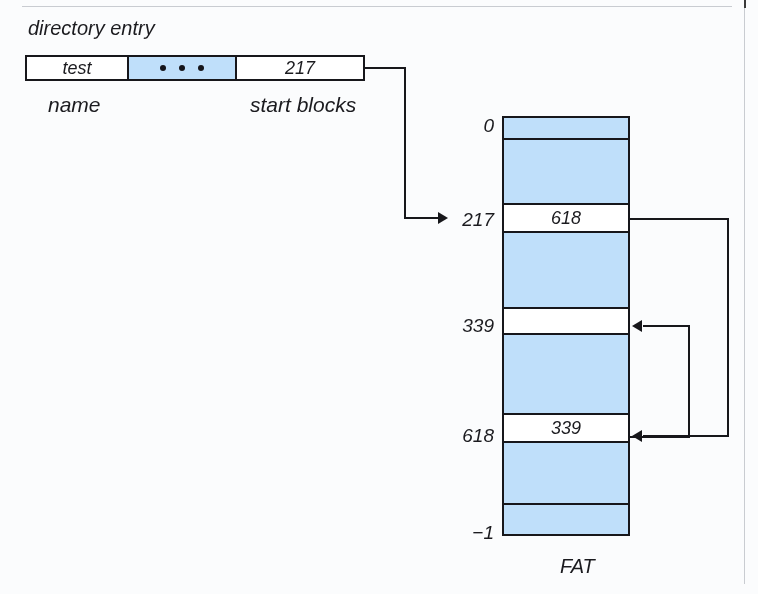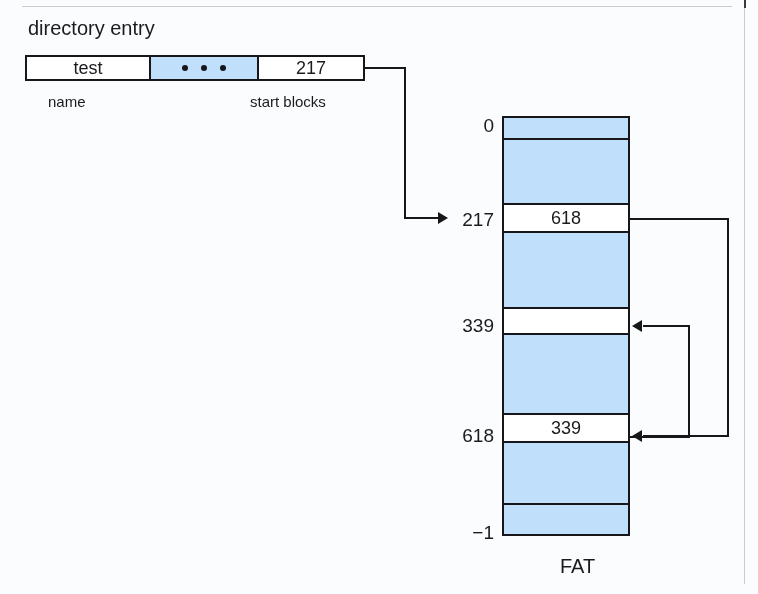--- a/index.html
+++ b/index.html
@@ -8,20 +8,21 @@
     padding: 0;
     background: #ffffff;
   }
   #page {
     position: relative;
     width: 758px;
     height: 594px;
     background: #fbfcfd;
     font-family: "Liberation Sans", sans-serif;
     overflow: hidden;
+    font-style: italic;
   }
 
   
   .frame-top {
     position: absolute;
     left: 22px; top: 6px;
     width: 710px; height: 1px;
     background: #c9ccd1;
   }
   .frame-right {
@@ -34,21 +35,21 @@
     position: absolute;
     left: 744px; top: 0px;
     width: 2px; height: 8px;
     background: #3a3a3a;
   }
 
   
   .lbl {
     position: absolute;
     color: #1b1b1f;
-    font-size: 15px;
+    font-size: 21px;
     line-height: 1;
     white-space: nowrap;
   }
   .lbl.big { font-size: 20px; }
 
   
   #dir-box {
     position: absolute;
     left: 25px; top: 55px;
     width: 340px; height: 26px;
@@ -59,21 +60,21 @@
   }
   #dir-box .cell {
     box-sizing: border-box;
     display: flex;
     align-items: center;
     justify-content: center;
     font-size: 18px;
     color: #1b1b1f;
     height: 100%;
   }
-  #dir-box .cell-name   { width: 122px; }
+  #dir-box .cell-name   { width: 100px; }
   #dir-box .cell-dots   {
     width: 110px;
     background: #bfdffa;
     border-left: 2px solid #17171b;
     border-right: 2px solid #17171b;
   }
   #dir-box .cell-start  { flex: 1; }
 
   .dots { display: flex; gap: 13px; align-items: center; }
   .dots i {

